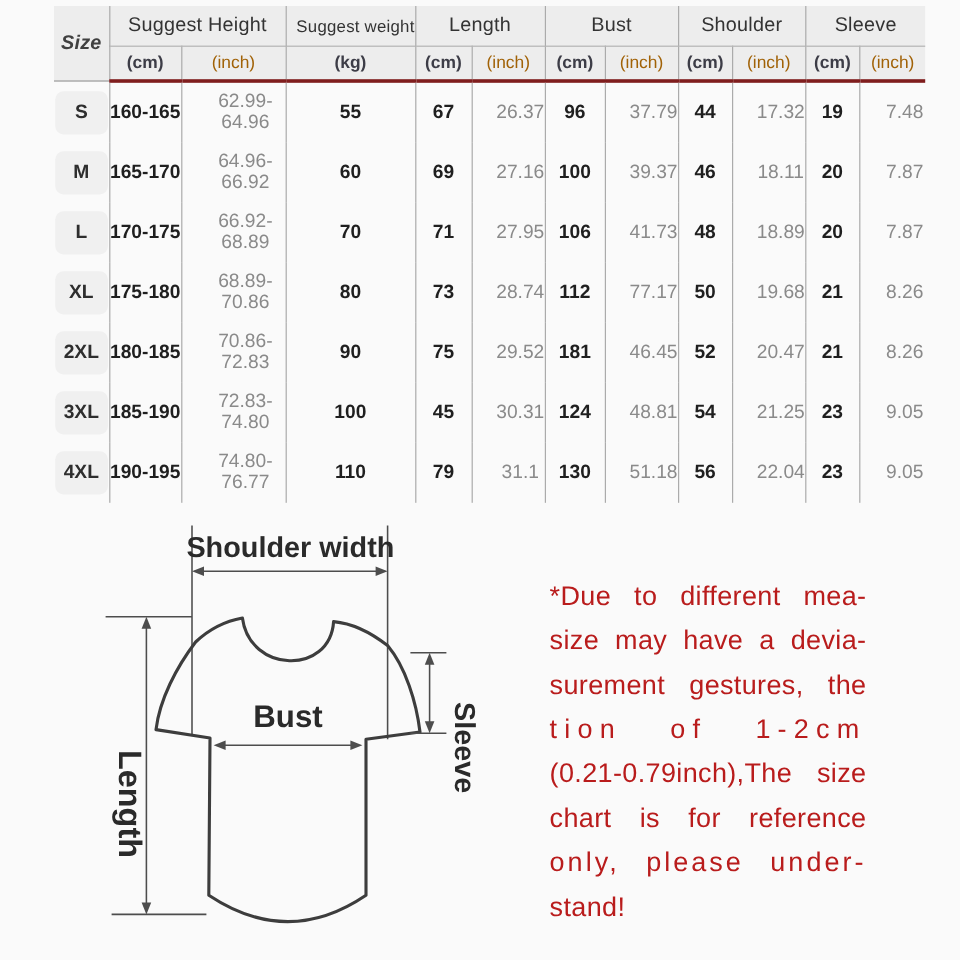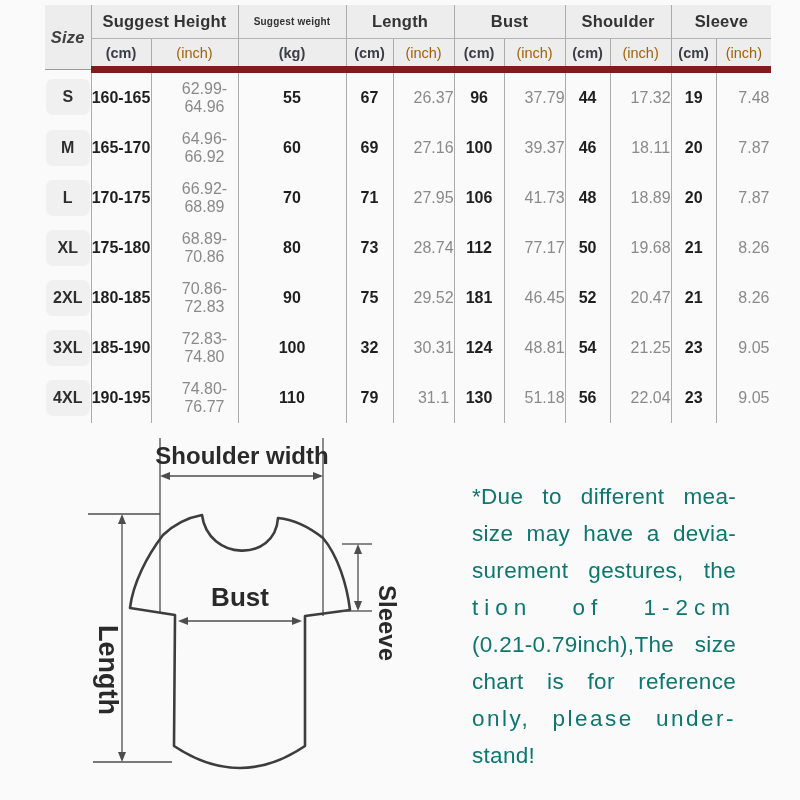--- a/index.html
+++ b/index.html
@@ -14,47 +14,47 @@
     position:absolute;left:45px;top:5px;
     border-collapse:collapse;table-layout:fixed;
   }
   .size-table th,.size-table td{
     padding:0;text-align:center;vertical-align:middle;
     border-right:1px solid #ababab;
   }
   .size-table .last{border-right:none;}
   .size-table thead th{background:#ededed;}
   .group-row th{
-    height:33px;font-size:16.5px;font-weight:700;color:#333;
+    height:33px;font-size:16.5px;font-weight:400;color:#333;
     border-bottom:1px solid #b3b3b3;letter-spacing:0.2px;
   }
-  .group-row th.tight{font-size:10px;}
+  .group-row th.tight{font-size:14px;text-align:right;}
   .unit-row th{
     height:27px;font-size:14.5px;font-weight:600;color:#3d3d47;
-    border-bottom:7px solid #7f1d1d;
+    border-bottom:3px solid #7f1d1d;
   }
   .unit-row th.u-inch{color:#a16207;font-weight:400;}
   th.size-head{
     font-size:16.5px;font-weight:700;color:#404040;
     border-bottom:1px solid #9c9c9c;
     font-style:italic;
   }
   .size-table tbody td{height:50px;font-size:16px;}
   .size-table td.v-cm{color:#1f1f1f;font-weight:700;}
   .size-table td.v-inch{color:#8a8a8a;font-weight:400;padding-left:20px;}
   .size-chip{
     display:inline-block;min-width:40px;height:36px;line-height:36px;
     background:#f0f0f0;border-radius:7px;
     font-weight:700;font-size:16px;color:#2e2e2e;padding:0 2px;
   }
 
   
   .note{
-    position:absolute;left:472px;top:478px;width:264px;
-    font-size:22.5px;line-height:37px;color:#0f766e;letter-spacing:0.3px;
+    position:absolute;left:458px;top:478px;width:264px;
+    font-size:22.5px;line-height:37px;color:#b91c1c;letter-spacing:0.3px;
   }
   .note .jl{text-align:justify;text-align-last:justify;}
   .note .sp1{letter-spacing:6px;}
   .note .sp2{letter-spacing:2.5px;}
 
   
   .diagram{position:absolute;left:50px;top:428px;}
   .diagram .outline{fill:none;stroke:#3d3d3d;stroke-width:2.6;stroke-linejoin:round;}
   .diagram .mline{stroke:#4d4d4d;stroke-width:1.3;fill:none;}
   .diagram .mhead{fill:#4d4d4d;stroke:none;}
@@ -171,21 +171,21 @@
         <td class="v-cm">52</td>
         <td class="v-inch">20.47</td>
         <td class="v-cm">21</td>
         <td class="v-inch last">8.26</td>
       </tr>
       <tr>
         <td><span class="size-chip">3XL</span></td>
         <td class="v-cm">185-190</td>
         <td class="v-inch">72.83-74.80</td>
         <td class="v-cm">100</td>
-        <td class="v-cm">32</td>
+        <td class="v-cm">45</td>
         <td class="v-inch">30.31</td>
         <td class="v-cm">124</td>
         <td class="v-inch">48.81</td>
         <td class="v-cm">54</td>
         <td class="v-inch">21.25</td>
         <td class="v-cm">23</td>
         <td class="v-inch last">9.05</td>
       </tr>
       <tr>
         <td><span class="size-chip">4XL</span></td>

